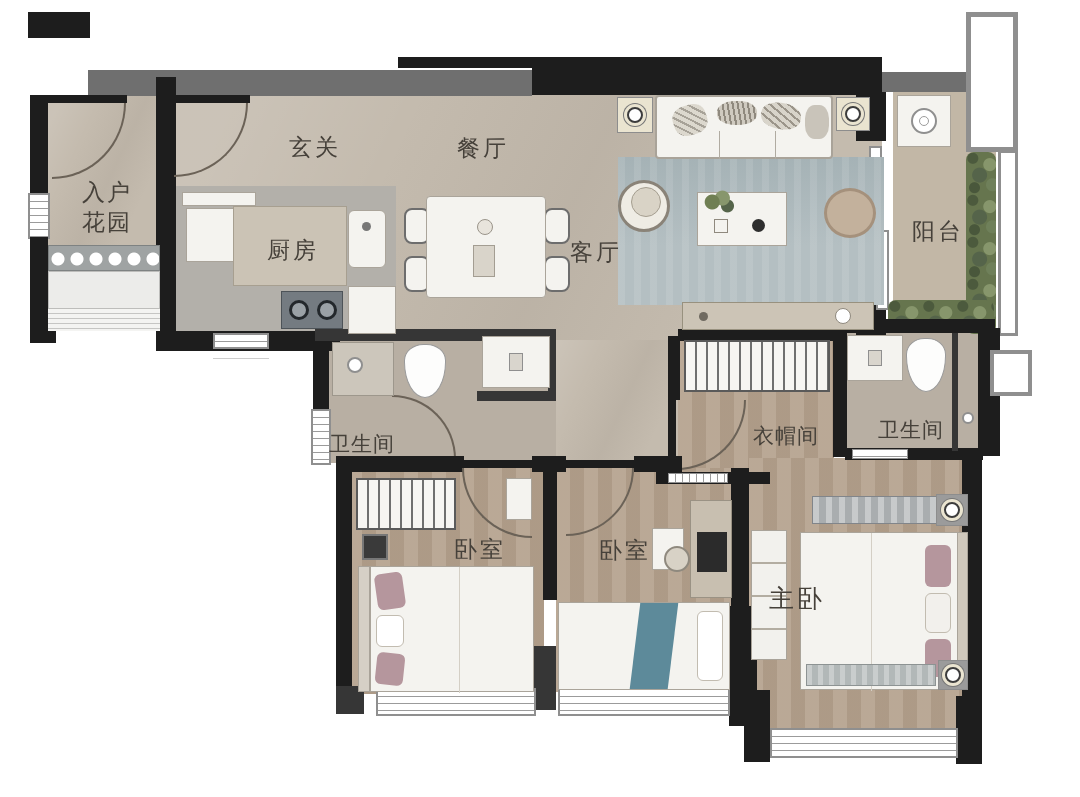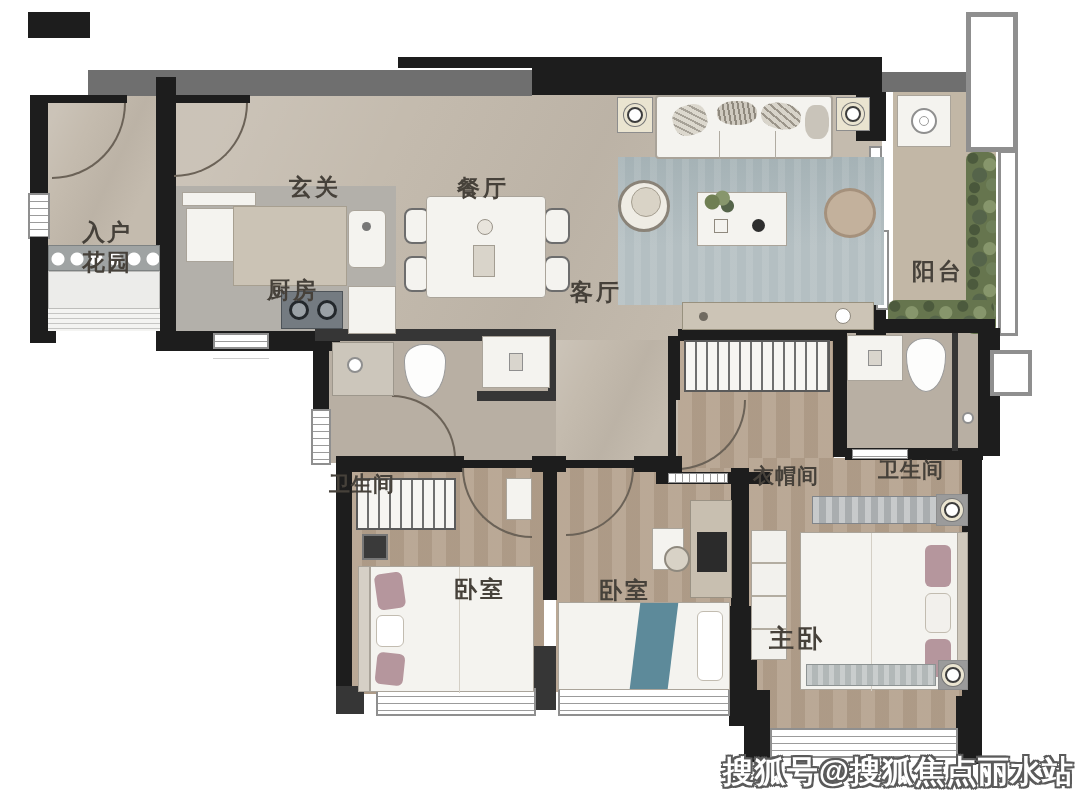--- a/index.html
+++ b/index.html
@@ -35,22 +35,22 @@
                      radial-gradient(circle at 25% 85%,#49573b 0 5px,transparent 6px);
     background-size:34px 42px;border-radius:8px;}
   .hangers{background:#f6f5f2;border:2px solid #5a5a5a;
     background-image:repeating-linear-gradient(90deg,transparent 0 9px,#6f6f6f 9px 11px);}
   .spk{background:#eae4d0;border:1px solid #8d8d8d;display:flex;align-items:center;justify-content:center;}
   .spk i{display:block;width:12px;height:12px;border-radius:50%;border:2px solid #3c3c3c;background:#fff;
     box-shadow:0 0 0 3px #eae4d0,0 0 0 4px #777;}
   .ring{border-radius:50%;}
   .toilet{background:#fdfdfc;border:1px solid #9a9a9a;border-radius:46% 46% 50% 50%/30% 30% 66% 66%;}
   .pill{border-radius:6px;}
-  .lbl{position:absolute;transform:translate(-50%,-50%);font-weight:700;font-size:23px;
-    letter-spacing:3px;color:var(--pal-label_text,#46413a);white-space:nowrap;z-index:40;margin-top:40px;}
+  .lbl{position:absolute;transform:translate(-50%,-50%);font-weight:400;font-size:23px;
+    letter-spacing:3px;color:var(--pal-label_text,#46413a);white-space:nowrap;z-index:40;}
   .lbl.two{line-height:1.3;text-align:center;letter-spacing:2px;}
   #wm{position:absolute;right:6px;bottom:4px;z-index:50;font-size:31px;font-weight:800;letter-spacing:1px;
     color:var(--pal-watermark_fill,#fff);-webkit-text-stroke:2px var(--pal-watermark_outline,#505050);
     paint-order:stroke fill;
     text-shadow:-2px -2px 0 #5a5a5a,2px -2px 0 #5a5a5a,-2px 2px 0 #5a5a5a,2px 2px 0 #5a5a5a,0 2px 0 #5a5a5a,0 -2px 0 #5a5a5a;}
 </style>
 </head>
 <body>
 
 <div id="plan">
@@ -264,14 +264,13 @@
   <div class="lbl" style="left:293px;top:250px;">厨房</div>
   <div class="lbl" style="left:596px;top:252px;">客厅</div>
   <div class="lbl" style="left:938px;top:231px;">阳台</div>
   <div class="lbl" style="left:362px;top:444px;font-size:21px;letter-spacing:1px;">卫生间</div>
   <div class="lbl" style="left:786px;top:436px;font-size:21px;letter-spacing:1px;">衣帽间</div>
   <div class="lbl" style="left:911px;top:430px;font-size:21px;letter-spacing:1px;">卫生间</div>
   <div class="lbl" style="left:480px;top:549px;">卧室</div>
   <div class="lbl" style="left:625px;top:550px;">卧室</div>
   <div class="lbl" style="left:797px;top:598px;font-size:25px;">主卧</div>
 
-  <div id="wm">搜狐号@搜狐焦点丽水站</div>
 </div>
 
 </body></html>

